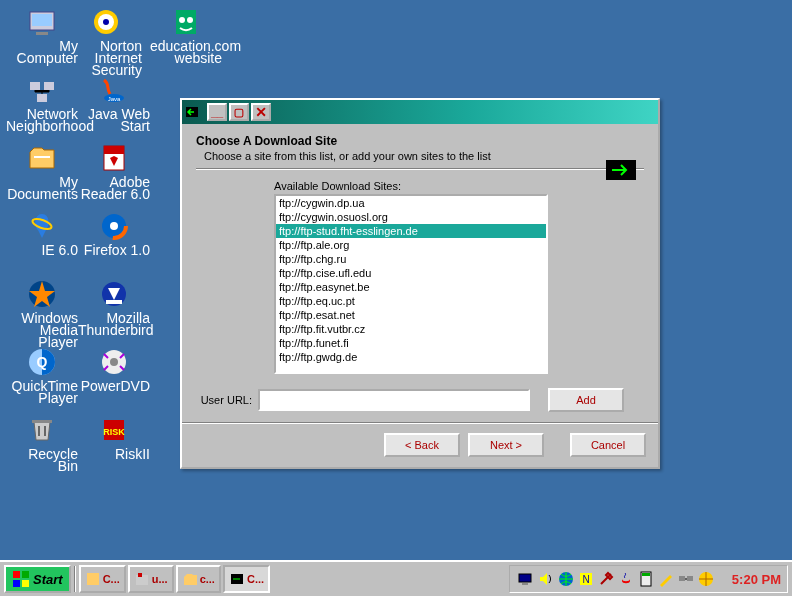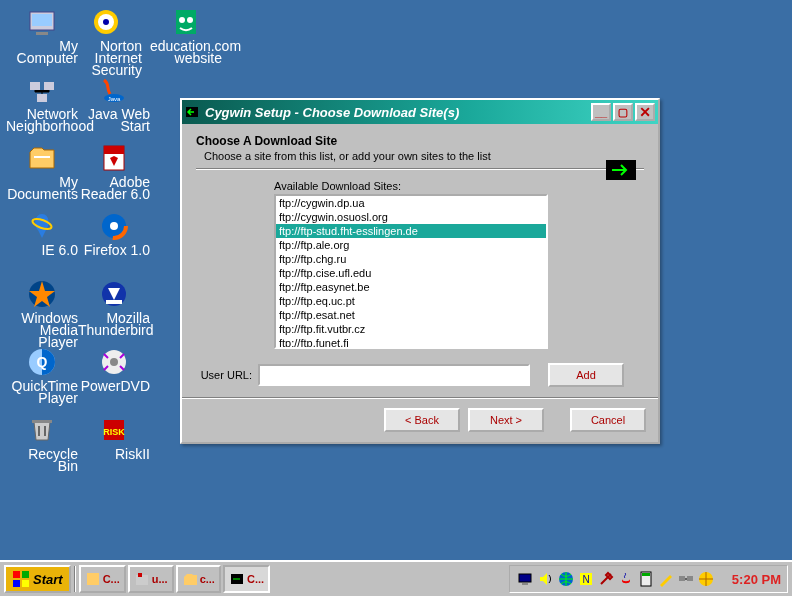--- a/index.html
+++ b/index.html
@@ -6,21 +6,21 @@
 body { width: 792px; height: 596px; overflow: hidden; background: #3a6ea5; position: relative; }
 
 
 .desktop { position: absolute; top: 0; left: 0; width: 100%; height: 560px; padding: 6px; }
 .icon-cell { position: absolute; width: 72px; text-align: center; cursor: pointer; }
 .icon-cell .icon-box { width: 32px; height: 32px; margin: 0 auto 2px; }
 .icon-cell .icon-lbl { color: #fff; font-size: 14px; line-height: 12px; text-align: right; display: block; }
 
 
 .taskbar { position: absolute; bottom: 0; left: 0; width: 100%; height: 36px; background: #c0c0c0; border-top: 2px solid #fff; display: flex; align-items: center; padding: 2px 4px; }
-.start-btn { height: 28px; display: flex; align-items: center; border: 2px outset #fff; background: #eab308; padding: 0 6px; font-weight: bold; font-style: italic; font-size: 13px; cursor: pointer; }
+.start-btn { height: 28px; display: flex; align-items: center; border: 2px outset #fff; background: #22c55e; padding: 0 6px; font-weight: bold; font-style: italic; font-size: 13px; cursor: pointer; }
 .start-btn .flag { width: 18px; height: 18px; margin-right: 3px; }
 .task-sep { width: 2px; height: 26px; border-left: 1px solid #808080; border-right: 1px solid #fff; margin: 0 3px; }
 .task-btn { height: 28px; min-width: 32px; border: 2px outset #fff; background: #c0c0c0; padding: 0 4px; display: flex; align-items: center; font-size: 11px; cursor: pointer; margin-right: 2px; }
 .task-btn.pressed { border: 2px inset #fff; background: #d8d8d8; }
 .task-btn .ti { width: 16px; height: 16px; margin-right: 2px; }
 .systray { margin-left: auto; display: flex; align-items: center; border: 1px inset #fff; padding: 2px 6px; height: 28px; }
 .tray-icon { width: 16px; height: 16px; margin: 0 2px; }
 .clock { font-size: 13px; color: #d22; font-weight: bold; margin-left: 8px; padding-left: 8px; }
 
 
@@ -28,21 +28,21 @@
 .titlebar { height: 24px; background: linear-gradient(90deg, #0a5a50 0%, #1aa89a 60%, #3fd4c4 100%); display: flex; align-items: center; padding: 0 3px; }
 .titlebar .app-icon { width: 16px; height: 16px; margin-right: 4px; }
 .titlebar .title-text { color: #fff; font-weight: bold; font-style: italic; font-size: 13px; flex: 1; }
 .titlebar .winbtn { width: 20px; height: 18px; background: #c0c0c0; border: 2px outset #fff; margin-left: 2px; display: flex; align-items: center; justify-content: center; cursor: pointer; }
 .titlebar .winbtn span { color: #b00; font-weight: bold; font-size: 11px; line-height: 10px; }
 .dialog-body { padding: 10px 14px 4px; }
 .headline { font-size: 12px; font-weight: bold; }
 .subline { font-size: 11px; margin: 2px 0 6px 8px; }
 .hr { border: 0; border-top: 1px solid #808080; border-bottom: 1px solid #fff; margin: 4px 0 10px; }
 .listlabel { font-size: 11px; margin-left: 78px; margin-bottom: 2px; }
-.listbox { margin-left: 78px; width: 274px; height: 155px; background: #fff; border: 2px inset #fff; overflow-y: scroll; font-size: 11px; }
+.listbox { margin-left: 78px; width: 274px; height: 180px; background: #fff; border: 2px inset #fff; overflow-y: scroll; font-size: 11px; }
 .listbox .opt { padding: 1px 3px; white-space: nowrap; }
 .listbox .opt.selected { background: #1aa89a; color: #fff; }
 .url-row { display: flex; align-items: center; margin: 14px 0 6px; }
 .url-row .lbl { font-size: 11px; margin-right: 6px; width: 56px; text-align: right; }
 .url-row input { flex: 0 0 272px; height: 22px; background: #fff; border: 2px inset #fff; font-size: 11px; padding: 0 3px; }
 .url-row .addbtn { margin-left: 18px; }
 .btn { height: 24px; min-width: 76px; background: #e5e5e5; border: 2px outset #fff; font-size: 11px; color: #a00; cursor: pointer; padding: 0 16px; }
 .dialog-footer { border-top: 1px solid #808080; box-shadow: inset 0 1px 0 #fff; padding: 10px 12px; display: flex; justify-content: flex-end; gap: 8px; }
 .cygicon-big { position: absolute; right: 20px; top: 36px; width: 32px; height: 20px; }
 
@@ -177,21 +177,20 @@
   </div>
 
 <div class="dialog">
   <div class="titlebar">
     <span class="app-icon">
       <svg viewBox="0 0 16 16">
           <rect x="1" y="3" width="12" height="10" fill="#000"></rect>
           <path d="M3 8 L9 8 M6 5 L3 8 L6 11" stroke="#0f0" stroke-width="1.5" fill="none"></path>
         </svg>
     </span>
-    <span class="title-text">Cygwin Setup - Choose Download Site(s)</span>
     <div class="winbtn">
         <span>__</span>
       </div>
     <div class="winbtn">
         <span>▢</span>
       </div>
     <div class="winbtn">
         <span style="font-size:14px">✕</span>
       </div>
   </div>

